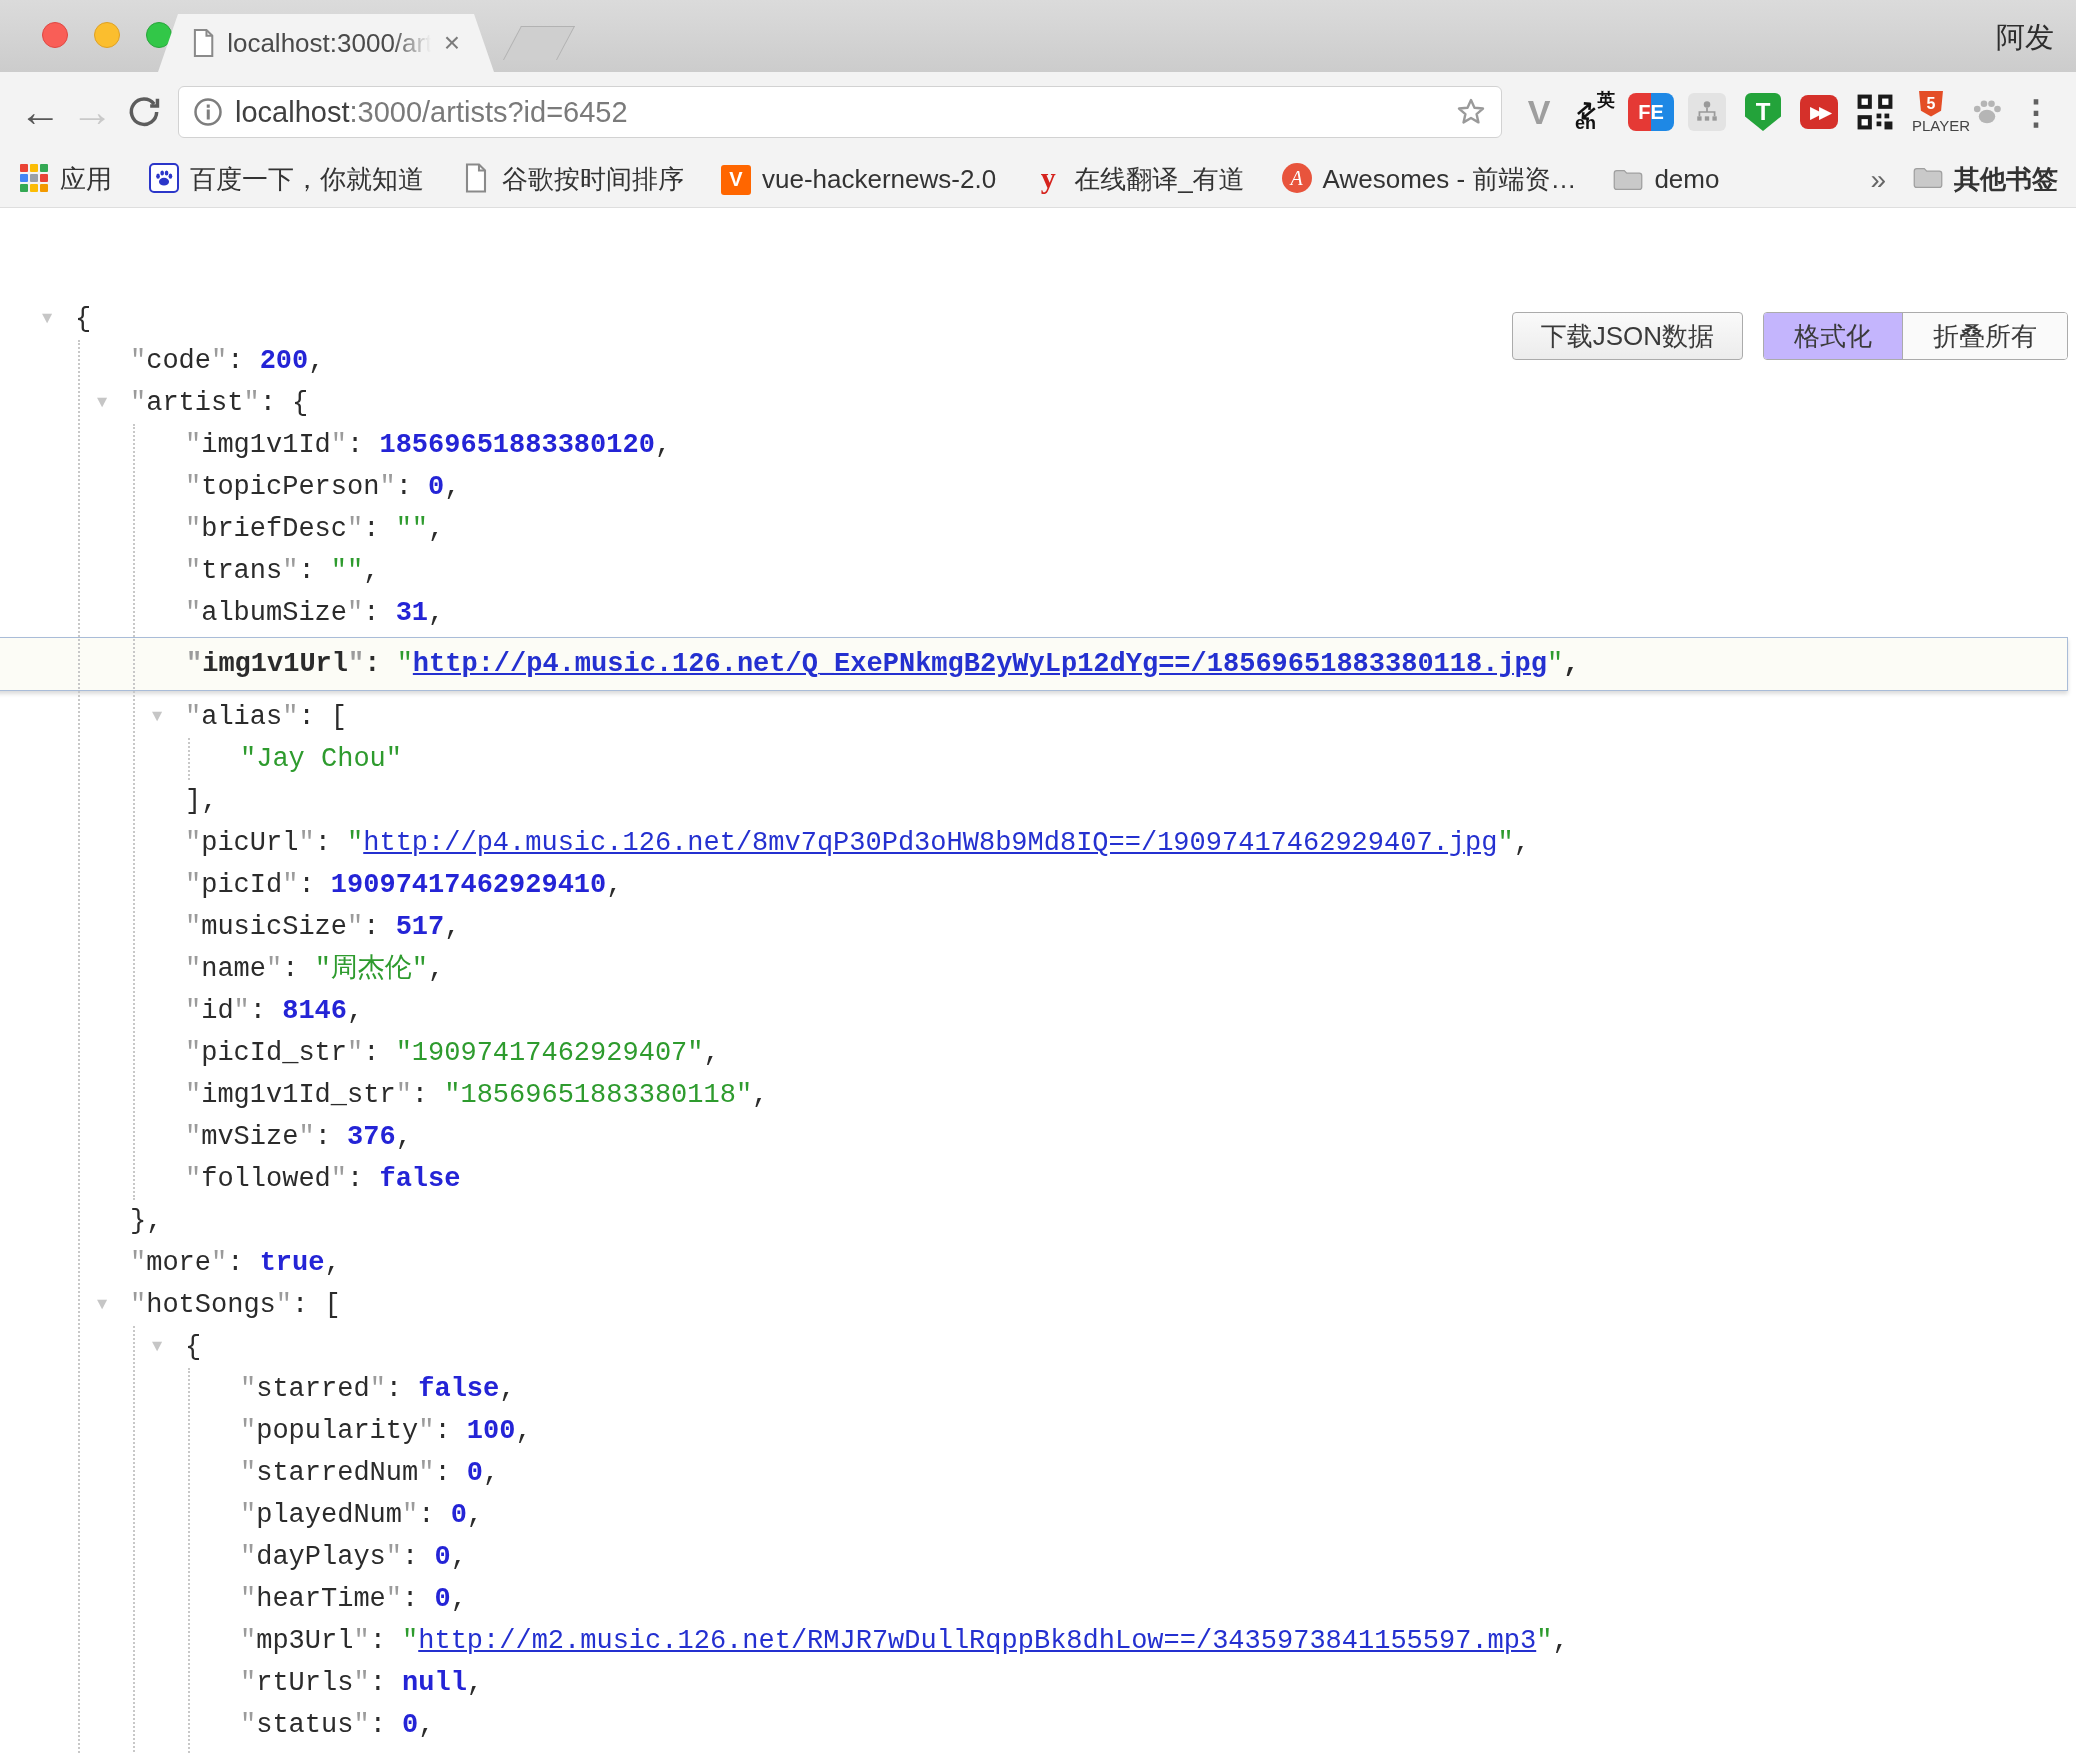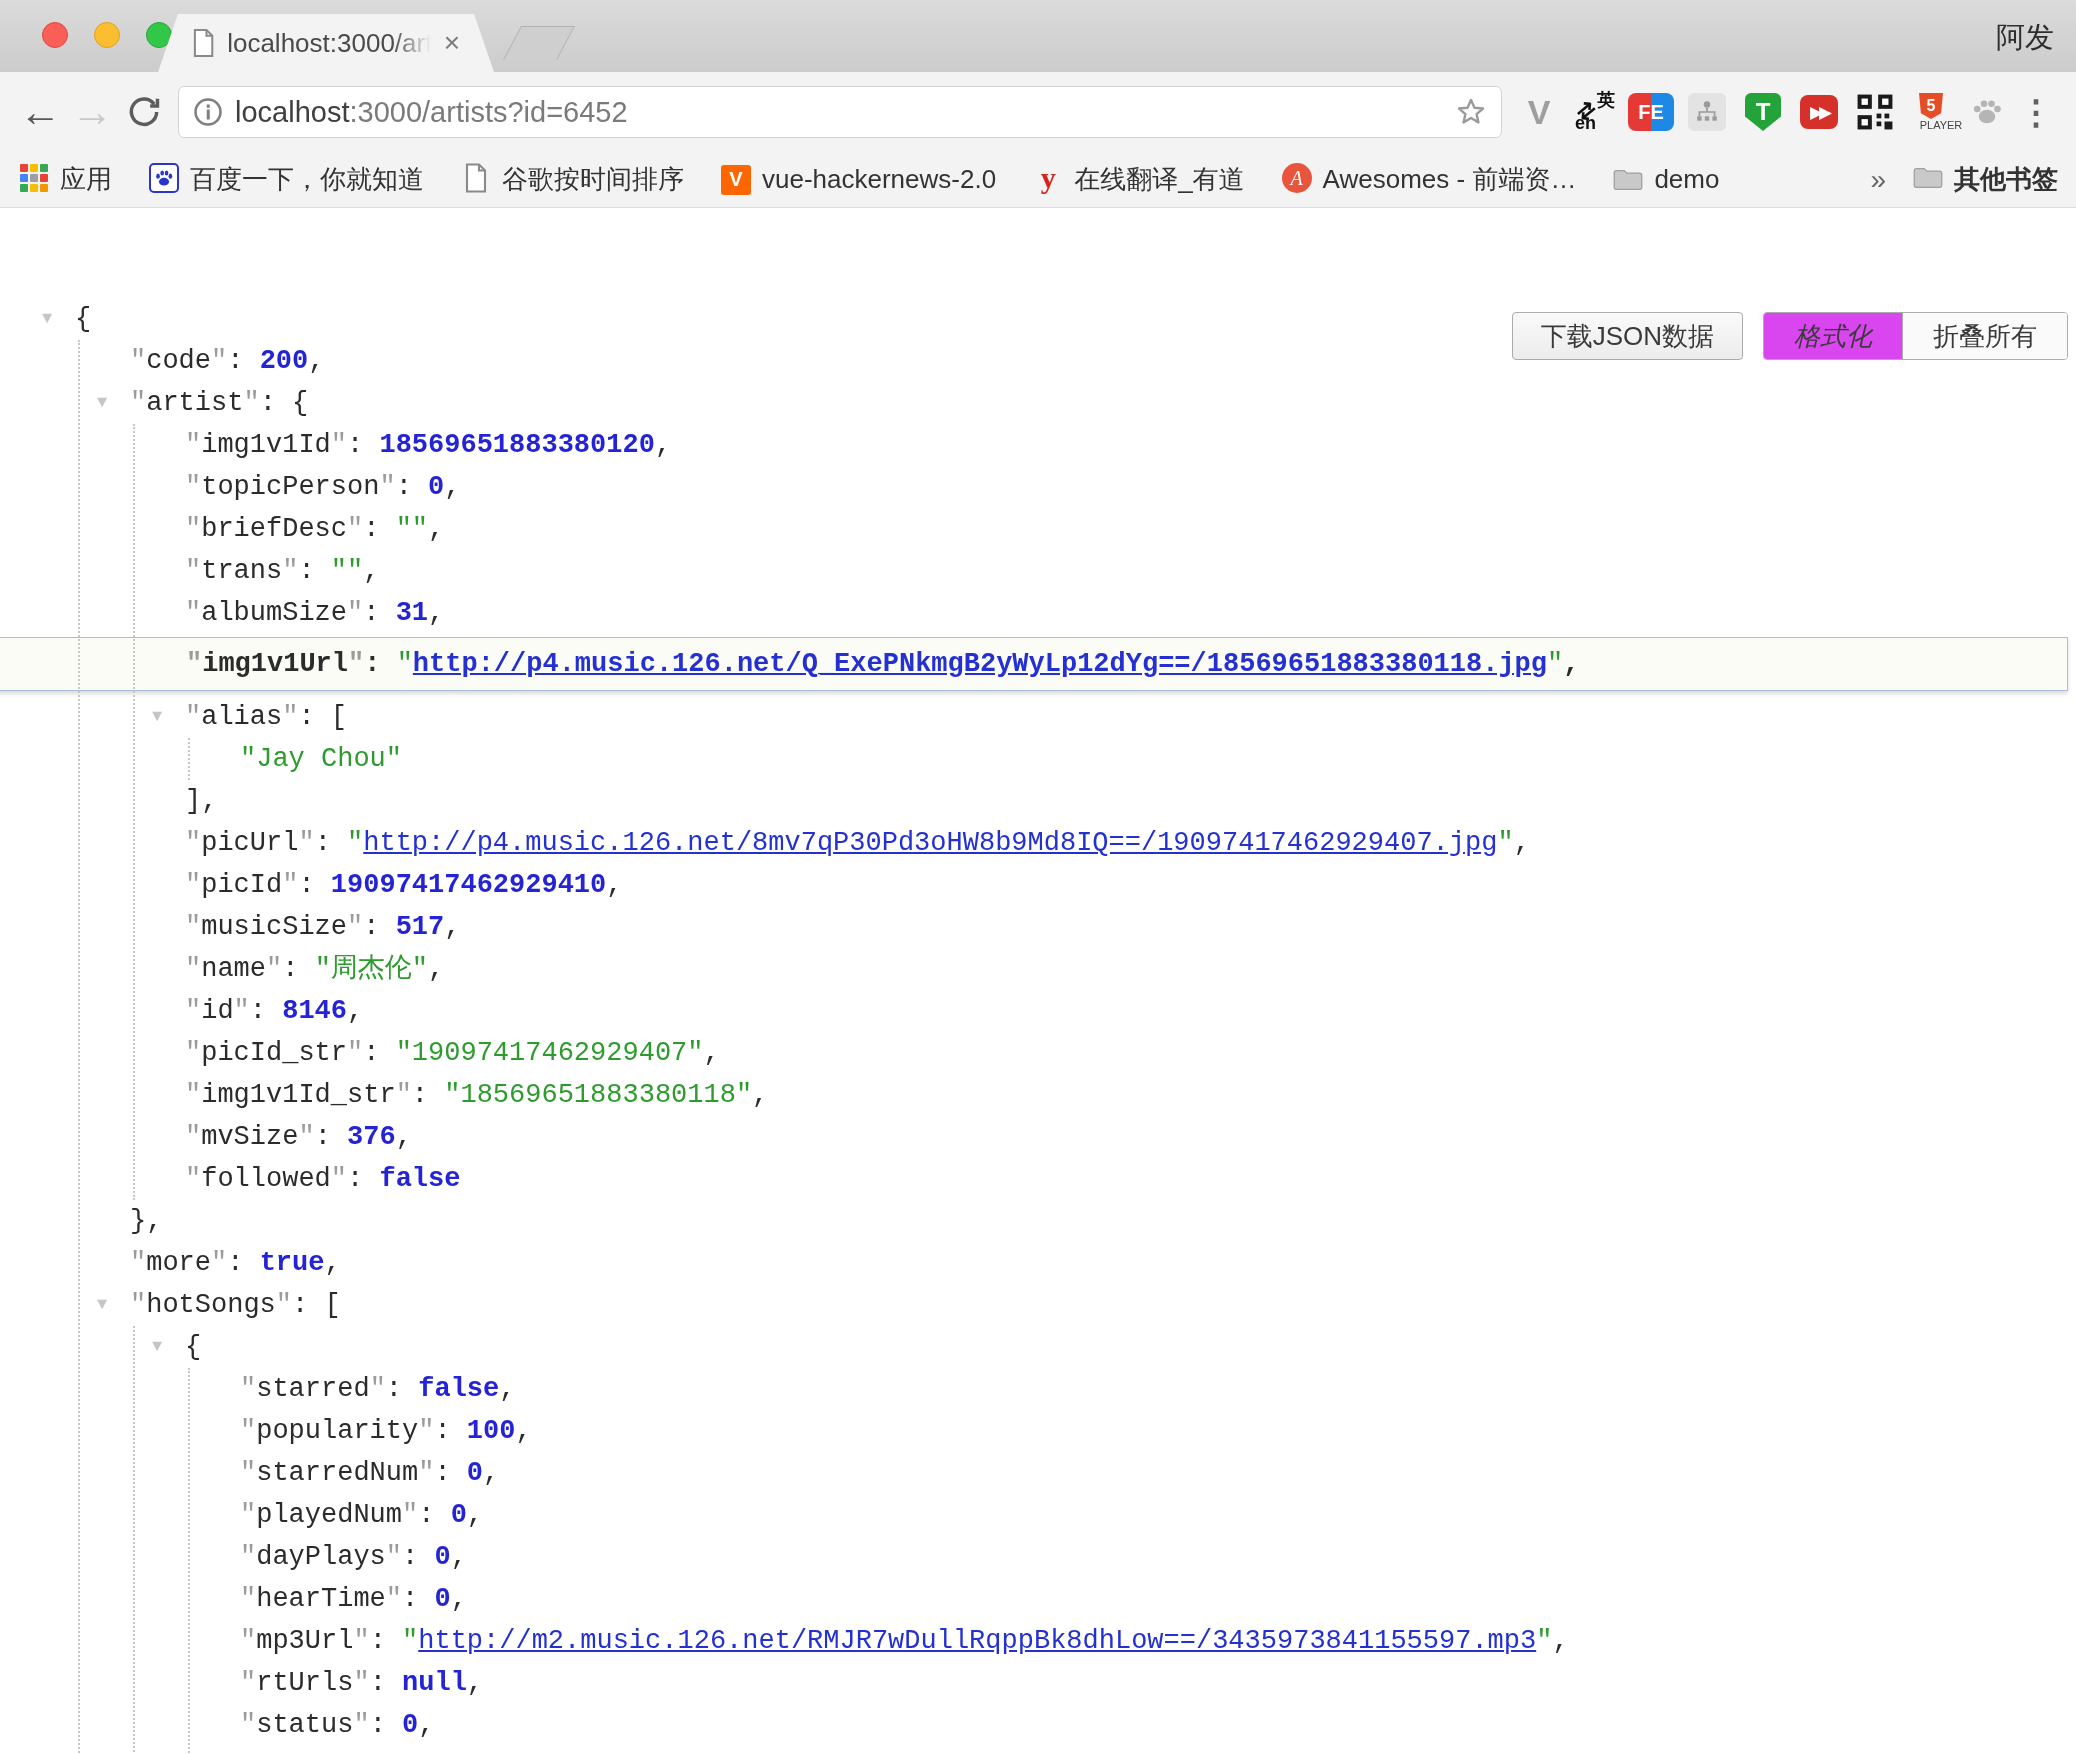--- a/index.html
+++ b/index.html
@@ -49,21 +49,21 @@
             display:flex; align-items:center; justify-content:center;
             clip-path:polygon(0 0,100% 0,100% 62%,50% 100%,0 62%); }
   .redplay { width:38px; height:34px; background:#D5302A; border-radius:8px; color:#fff;
              font-size:17px; letter-spacing:-4px; display:flex; align-items:center; justify-content:center; }
   .graybox { width:38px; height:38px; background:#E3E3E3; border-radius:6px;
              display:flex; align-items:center; justify-content:center; }
   .h5p { display:flex; flex-direction:column; align-items:center; }
   .h5p .pent { width:24px; height:26px; background:#E44D26; color:#fff; font-size:16px; font-weight:bold;
                display:flex; align-items:center; justify-content:center;
                clip-path:polygon(0 0,100% 0,92% 78%,50% 100%,8% 78%); }
-  .h5p .lbl { font-size:11px; color:#444; letter-spacing:0;margin-left:20px; }
+  .h5p .lbl { font-size:15px; color:#444; letter-spacing:0;margin-left:20px; }
   .menu-dots { font-size:34px; color:#606060; font-weight:bold; line-height:0.6; }
   .translate-ic { position:relative; width:40px; height:40px; font-weight:bold; }
   .translate-ic .zh { position:absolute; top:-4px; right:0; font-size:18px; color:#111; }
   .translate-ic .en { position:absolute; bottom:-2px; left:0; font-size:18px; color:#111; }
   .translate-ic .arr { position:absolute; top:6px; left:2px; font-size:22px; color:#111; transform:rotate(-40deg); }
   .vuegray { font-size:34px; font-weight:bold; color:#9E9E9E; }
 
   
   .bookmarks { height:56px; background:#F3F3F3; border-bottom:1px solid #DEDEDE;
                display:flex; align-items:center; padding:0 18px; font-size:26px; color:#333; }
@@ -82,21 +82,21 @@
   .bm-right { margin-left:auto; display:flex; align-items:center; gap:26px; }
   .chev { color:#666; font-size:28px; }
 
   
   .content { position:relative; height:1546px; background:#fff; }
   .page-buttons { position:absolute; top:14px; right:8px; display:flex; gap:20px; font-size:26px; color:#3A3A3A; }
   .btn { height:48px; line-height:46px; padding:0 28px; background:linear-gradient(#FAFAFA,#ECECEC);
          border:1px solid #ABABAB; border-radius:4px; }
   .segmented { display:flex; border:1px solid #ABABAB; border-radius:4px; overflow:hidden; height:48px; }
   .seg { line-height:46px; padding:0 30px; }
-  .seg.active { background:#d946ef; border-right:1px solid #ABABAB;font-style:italic; }
+  .seg.active { background:#c4b5fd; border-right:1px solid #ABABAB; }
   .seg.idle { background:#FAFAFA; }
 
   
   .json-tree { position:relative; margin-top:90px; font-family:"Liberation Mono", monospace;
                font-size:27px; color:#2B2B2B; }
   .row { position:relative; line-height:42px; white-space:nowrap; }
   .tri { position:absolute; color:#C6C6C6; font-size:17px; }
   .q { color:#9B9B9B; }
   .num { color:#2424D6; font-weight:bold; }
   .str { color:#2E9B2E; }

